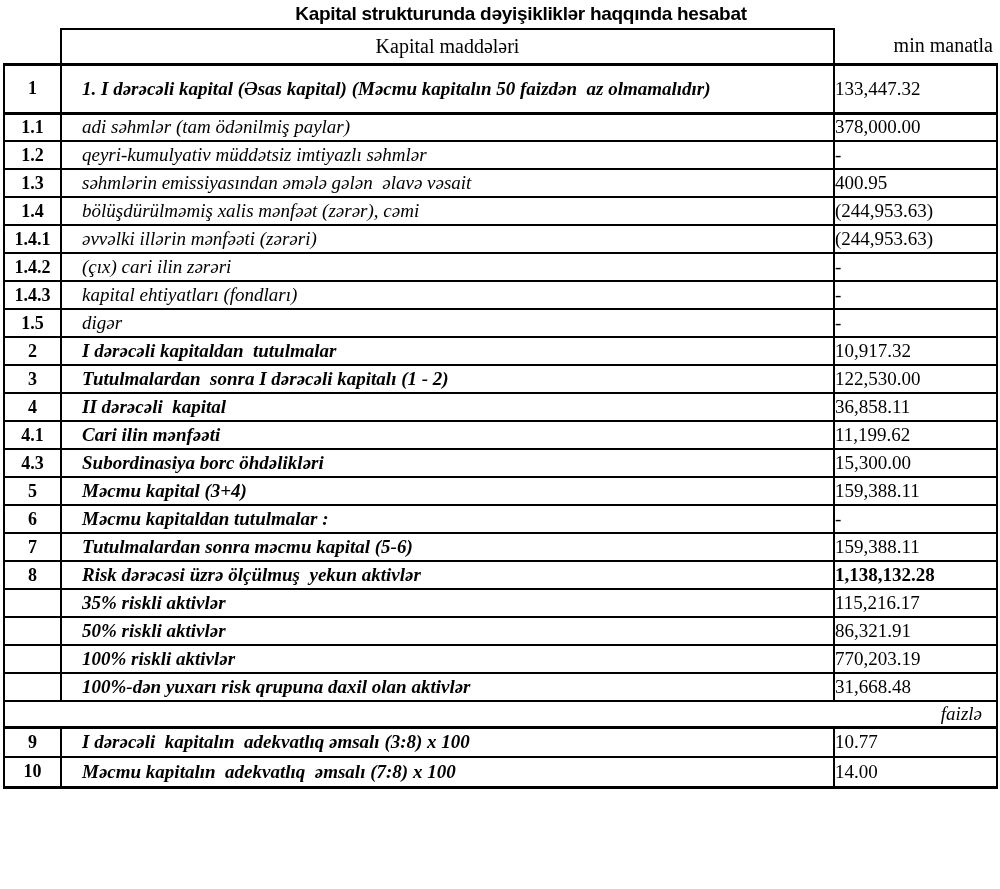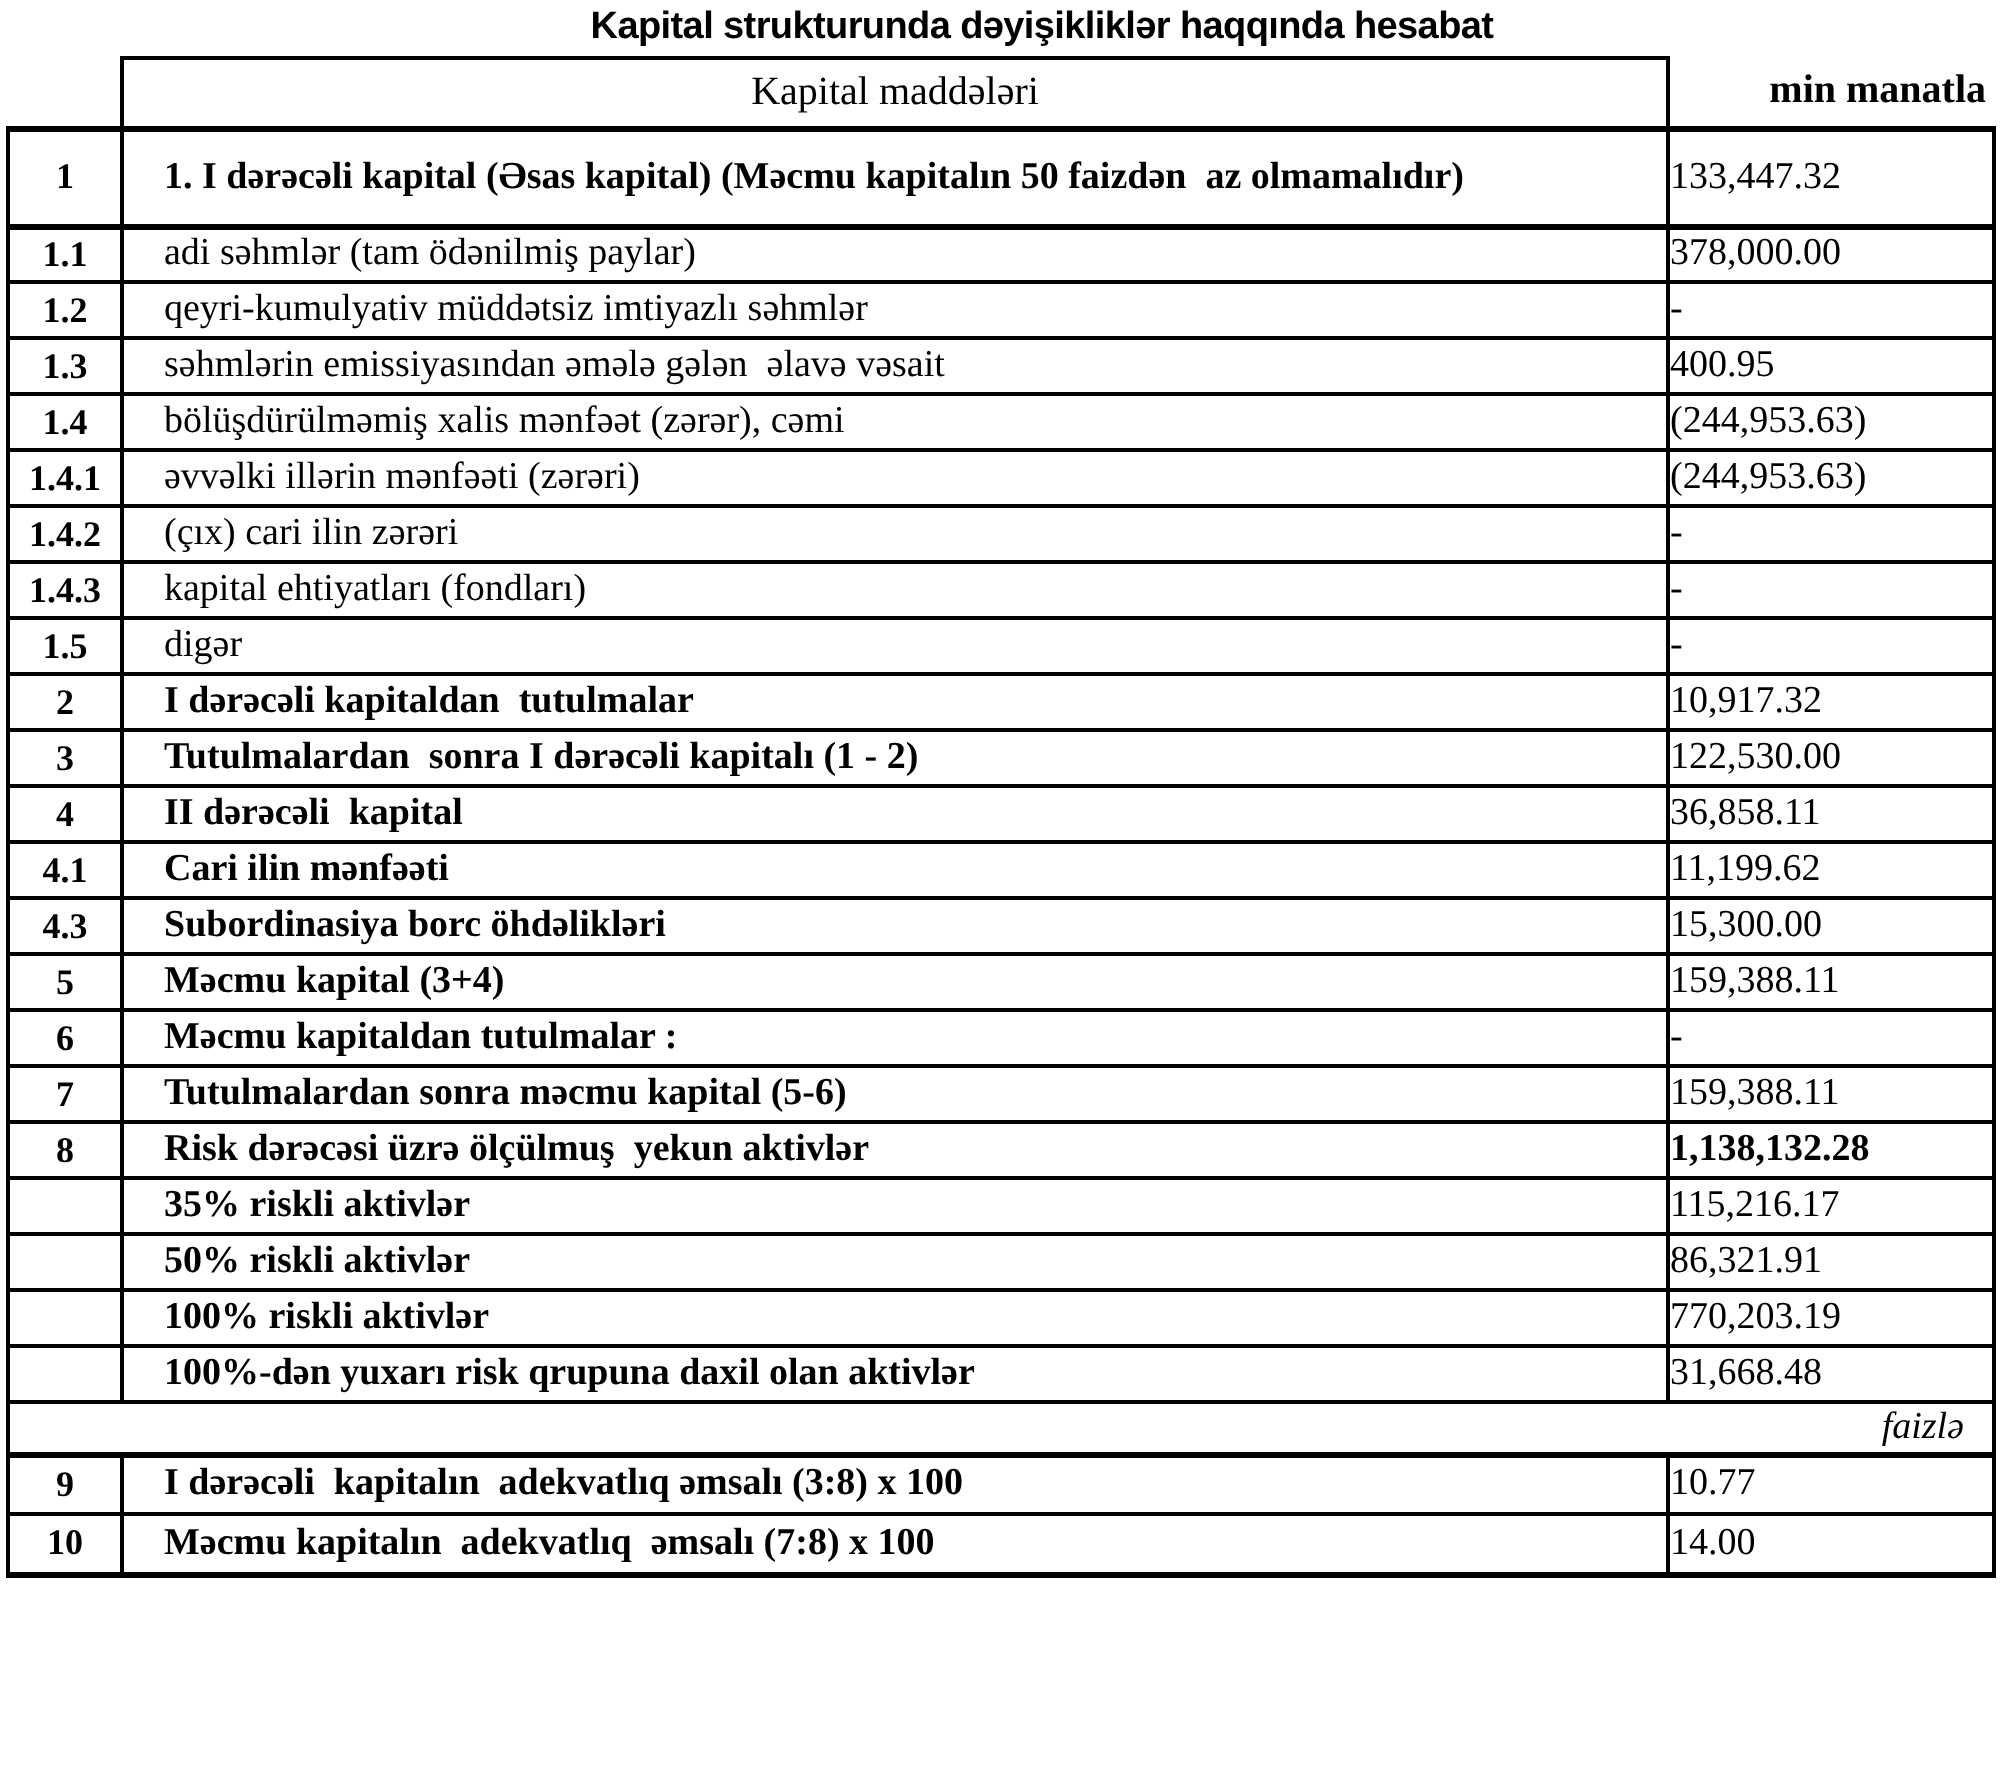--- a/index.html
+++ b/index.html
@@ -49,36 +49,37 @@
   td.corner-cell { border: none; }
   td.items-header {
     border: 2px solid #000;
     text-align: center;
     font-size: 20px;
   }
   td.unit-header {
     border: none;
     border-left: 2px solid #000;
     text-align: right;
-    font-weight: bold;
+    font-weight: normal;
     font-size: 20px;
     padding-right: 4px;
   }
 
   
   tbody tr { height: 28px; }
   td.no-cell {
     border: 2px solid #000;
     text-align: center;
     font-weight: bold;
     font-size: 18px;
   }
   td.label-cell {
     border: 2px solid #000;
     padding-left: 20px;
+    font-style: italic;
   }
   td.value-cell {
     border: 2px solid #000;
     text-align: left;
     padding-right: 5px;
     margin-left: 12px;
   }
   tr.tall { height: 49px; }
   tr.tall td { border-top: 3px solid #000; border-bottom: 3px solid #000; }
   tr.thick-top td { border-top: 3px solid #000; }

